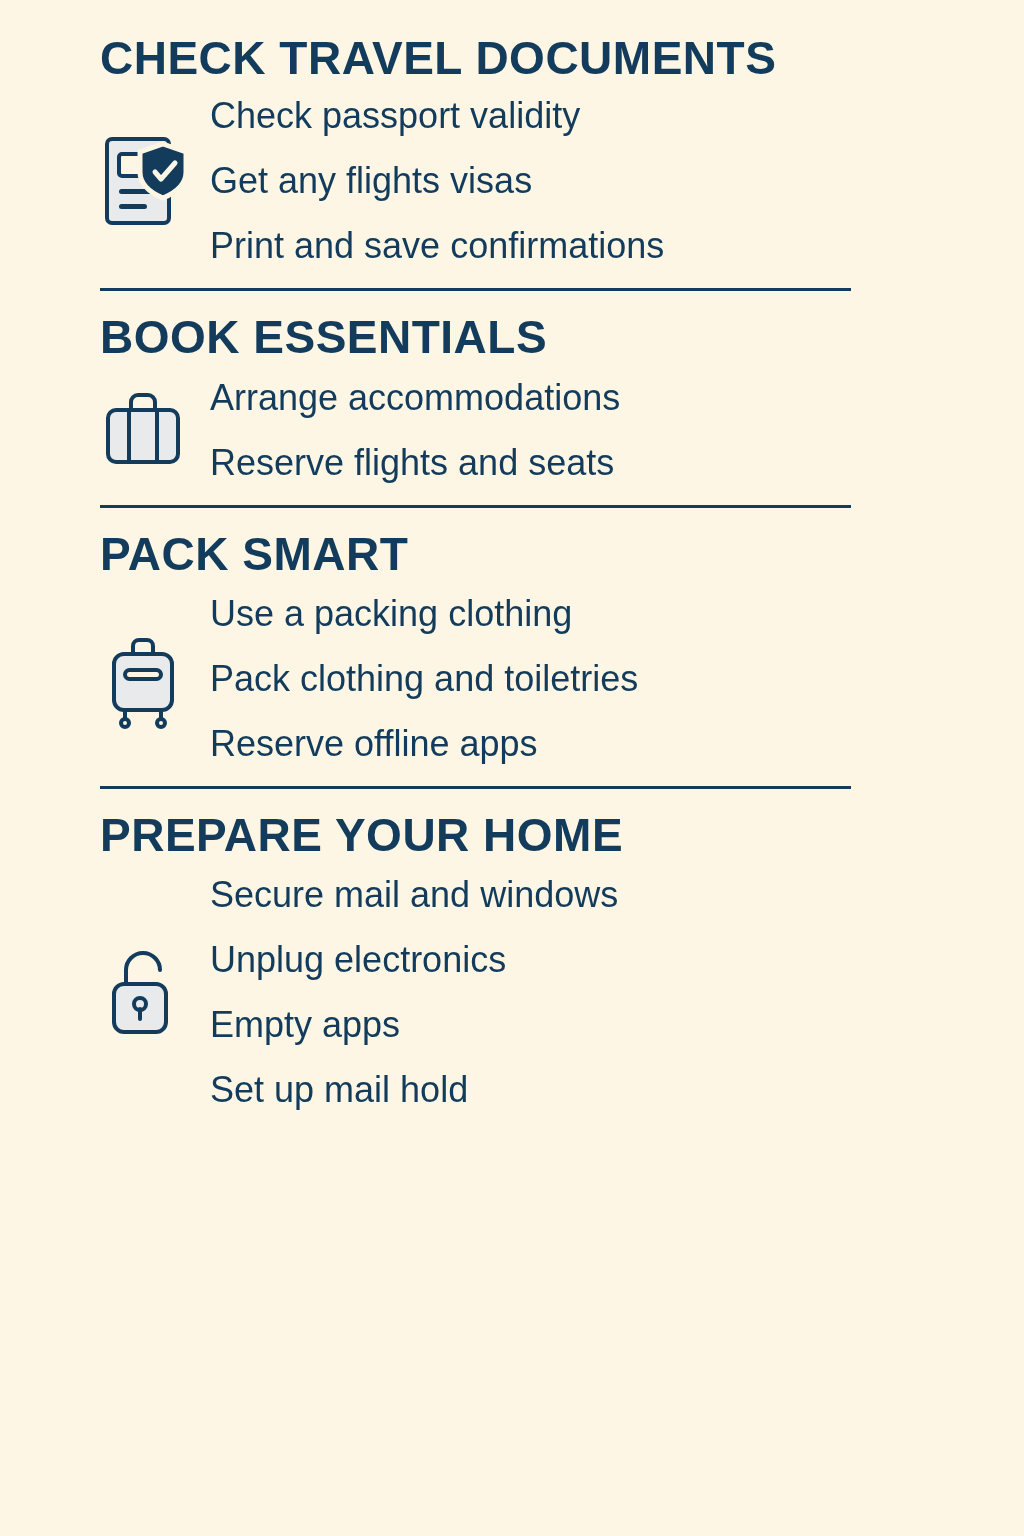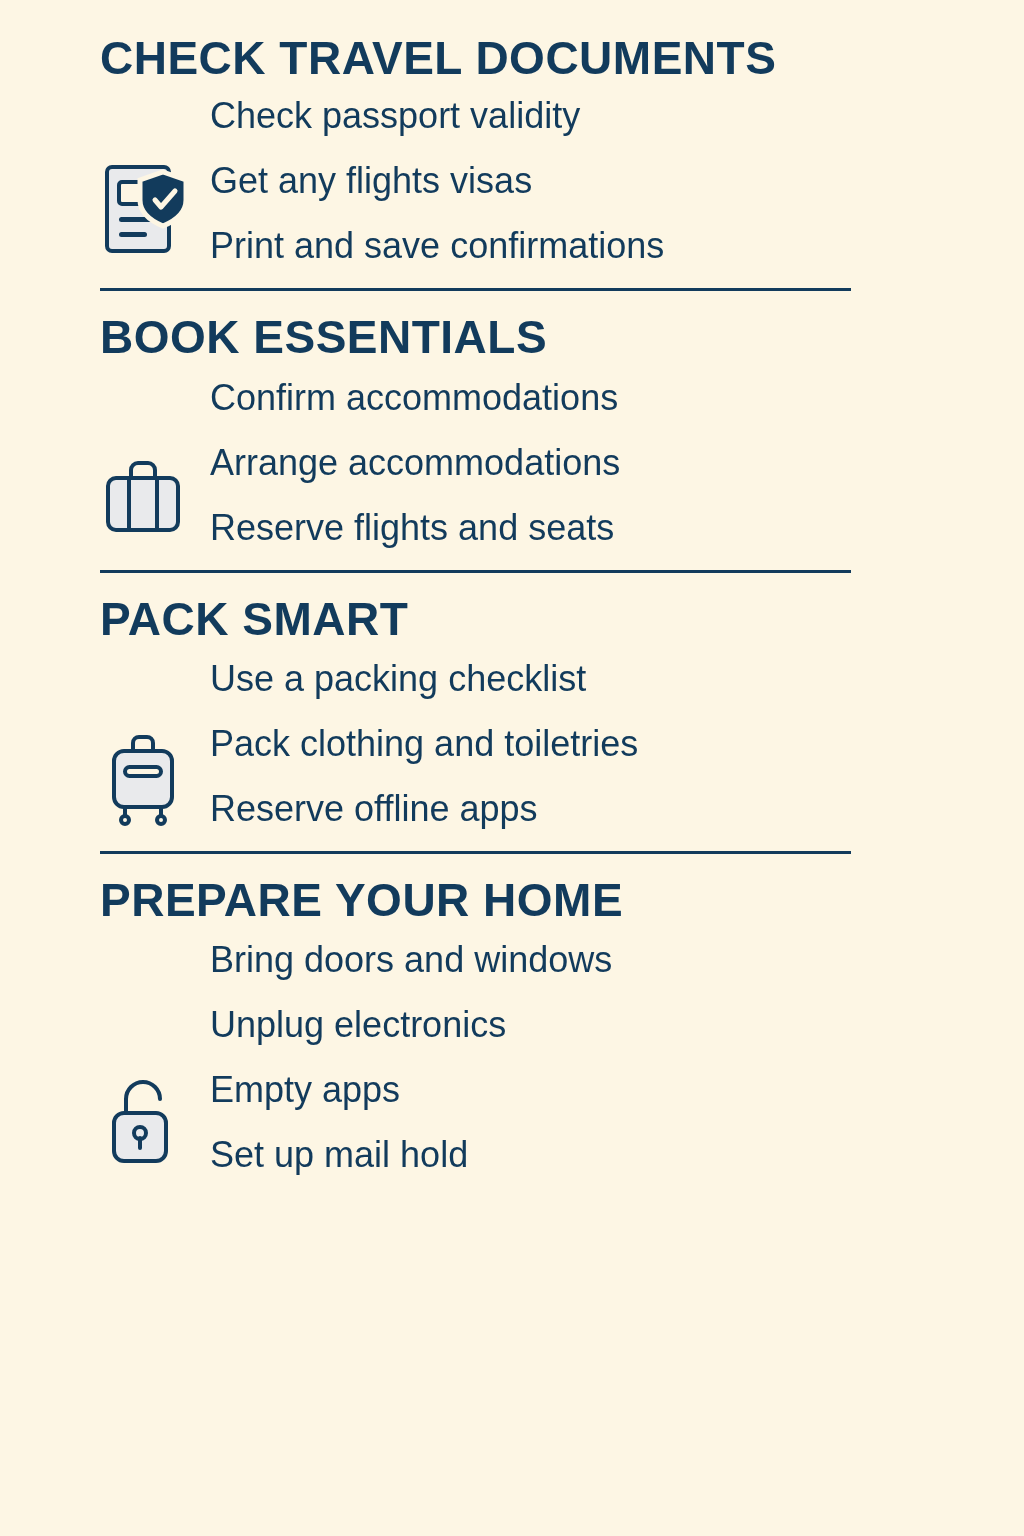--- a/index.html
+++ b/index.html
@@ -28,21 +28,21 @@
     font-size: 46px;
     font-weight: bold;
     letter-spacing: 0.5px;
     color: #123b5c;
     line-height: 1.05;
     margin: 0 0 18px 0;
     text-transform: uppercase;
   }
   .section-body {
     display: flex;
-    align-items: flex-end;
+    align-items: center;
   }
   .icon-wrap {
     width: 110px;
     flex: 0 0 110px;
     display: flex;
     justify-content: flex-start;
     padding-top: 6px;
   }
   .items {
     flex: 1 1 auto;
@@ -102,21 +102,20 @@
     <div class="section-body">
       <div class="icon-wrap">
         <svg width="92" height="90" viewBox="0 0 92 90">
           <path d="M31 22 V14 a7 7 0 0 1 7 -7 h10 a7 7 0 0 1 7 7 V22" fill="none" stroke="#123b5c" stroke-width="4"></path>
           <rect x="8" y="22" width="70" height="52" rx="8" fill="#e9eaec" stroke="#123b5c" stroke-width="4"></rect>
           <line x1="29" y1="22" x2="29" y2="74" stroke="#123b5c" stroke-width="4"></line>
           <line x1="57" y1="22" x2="57" y2="74" stroke="#123b5c" stroke-width="4"></line>
         </svg>
       </div>
       <div class="items">
-        <div class="item">Confirm accommodations</div>
         <div class="item">Arrange accommodations</div>
         <div class="item">Reserve flights and seats</div>
       </div>
     </div>
   </div>
 
   <div class="divider"></div>
 
   <div class="section sec-3">
     <h2 class="section-title">PACK SMART</h2>
@@ -126,42 +125,42 @@
           <path d="M33 20 V12 a6 6 0 0 1 6 -6 h8 a6 6 0 0 1 6 6 V20" fill="none" stroke="#123b5c" stroke-width="4"></path>
           <rect x="14" y="20" width="58" height="56" rx="10" fill="#e9eaec" stroke="#123b5c" stroke-width="4"></rect>
           <rect x="25" y="36" width="36" height="9" rx="4.5" fill="#fdf6e4" stroke="#123b5c" stroke-width="4"></rect>
           <line x1="25" y1="76" x2="25" y2="86" stroke="#123b5c" stroke-width="4"></line>
           <line x1="61" y1="76" x2="61" y2="86" stroke="#123b5c" stroke-width="4"></line>
           <circle cx="25" cy="89" r="4" fill="none" stroke="#123b5c" stroke-width="4"></circle>
           <circle cx="61" cy="89" r="4" fill="none" stroke="#123b5c" stroke-width="4"></circle>
         </svg>
       </div>
       <div class="items">
-        <div class="item">Use a packing checklist</div>
+        <div class="item">Use a packing clothing</div>
         <div class="item">Pack clothing and toiletries</div>
         <div class="item">Reserve offline apps</div>
       </div>
     </div>
   </div>
 
   <div class="divider"></div>
 
   <div class="section sec-4">
     <h2 class="section-title">PREPARE YOUR HOME</h2>
     <div class="section-body">
       <div class="icon-wrap">
         <svg width="92" height="96" viewBox="0 0 92 96">
           <path d="M26 36 V22 a17 17 0 0 1 34 0" fill="none" stroke="#123b5c" stroke-width="4" stroke-linecap="round"></path>
           <rect x="14" y="36" width="52" height="48" rx="10" fill="#e9eaec" stroke="#123b5c" stroke-width="4"></rect>
           <circle cx="40" cy="56" r="6" fill="none" stroke="#123b5c" stroke-width="4"></circle>
           <line x1="40" y1="61" x2="40" y2="71" stroke="#123b5c" stroke-width="4" stroke-linecap="round"></line>
         </svg>
       </div>
       <div class="items">
-        <div class="item">Bring doors and windows</div>
+        <div class="item">Secure mail and windows</div>
         <div class="item">Unplug electronics</div>
         <div class="item">Empty apps</div>
         <div class="item">Set up mail hold</div>
       </div>
     </div>
   </div>
 
 </div>
 
 </body></html>

